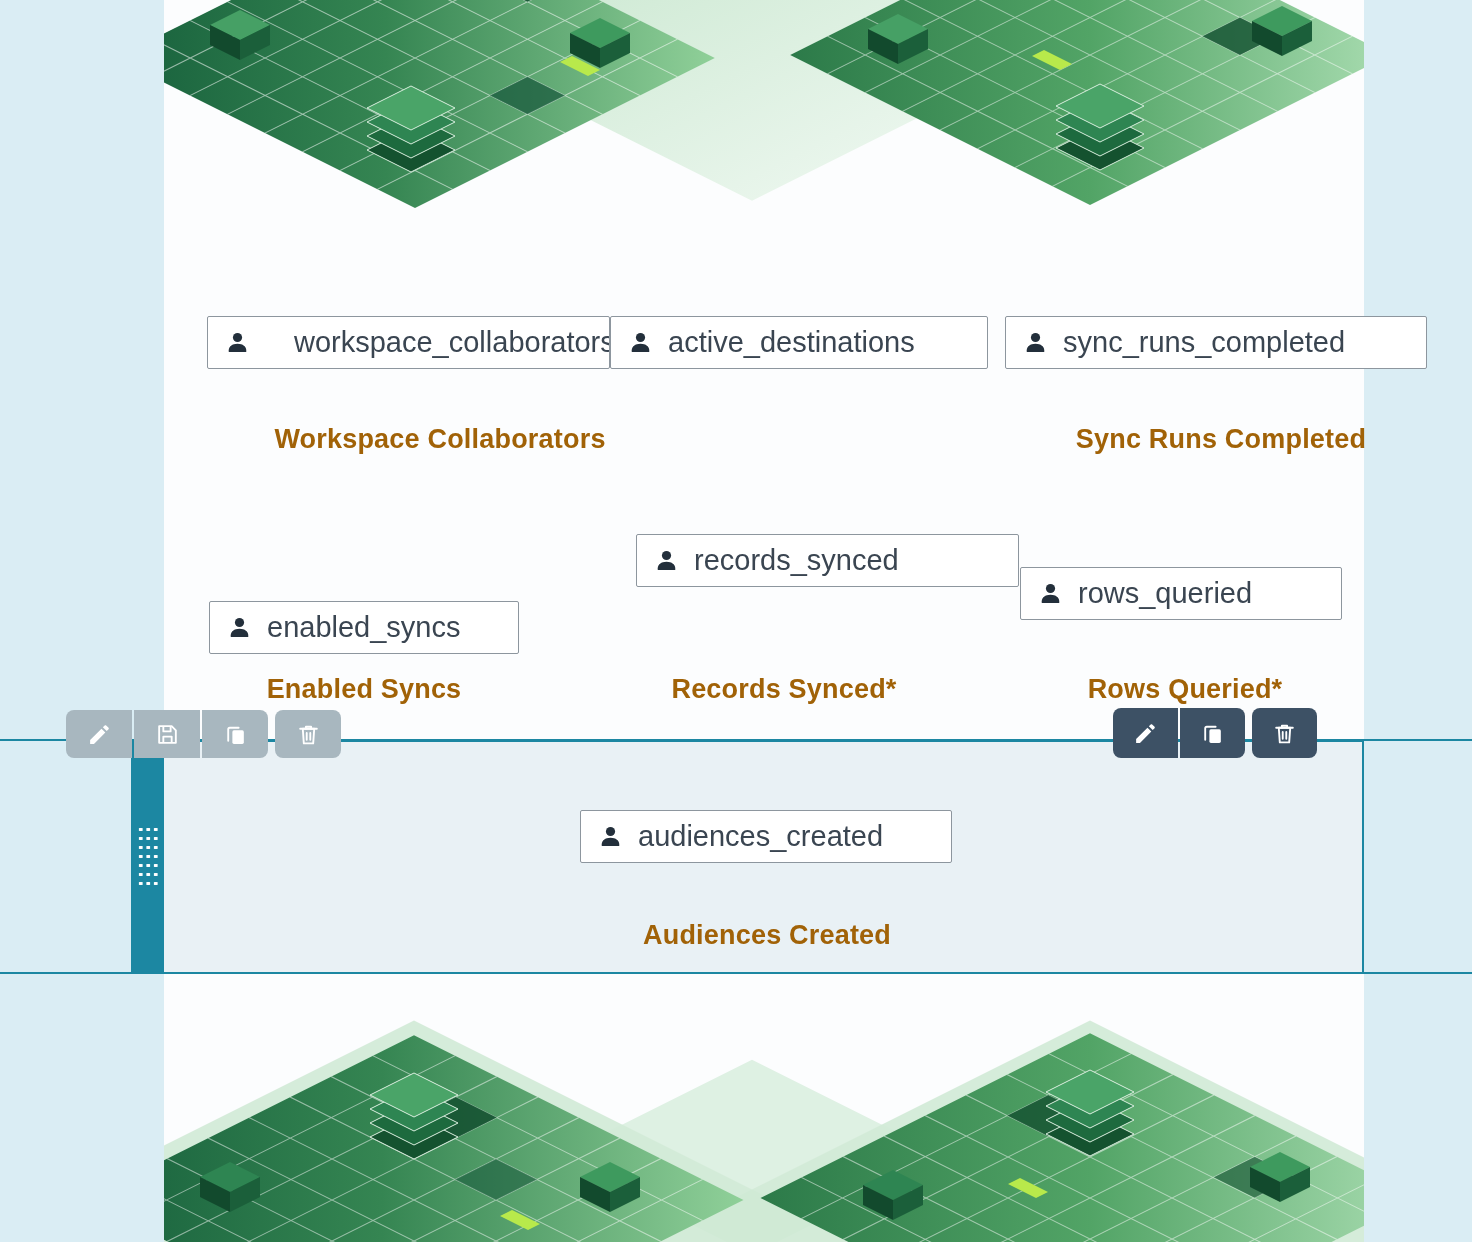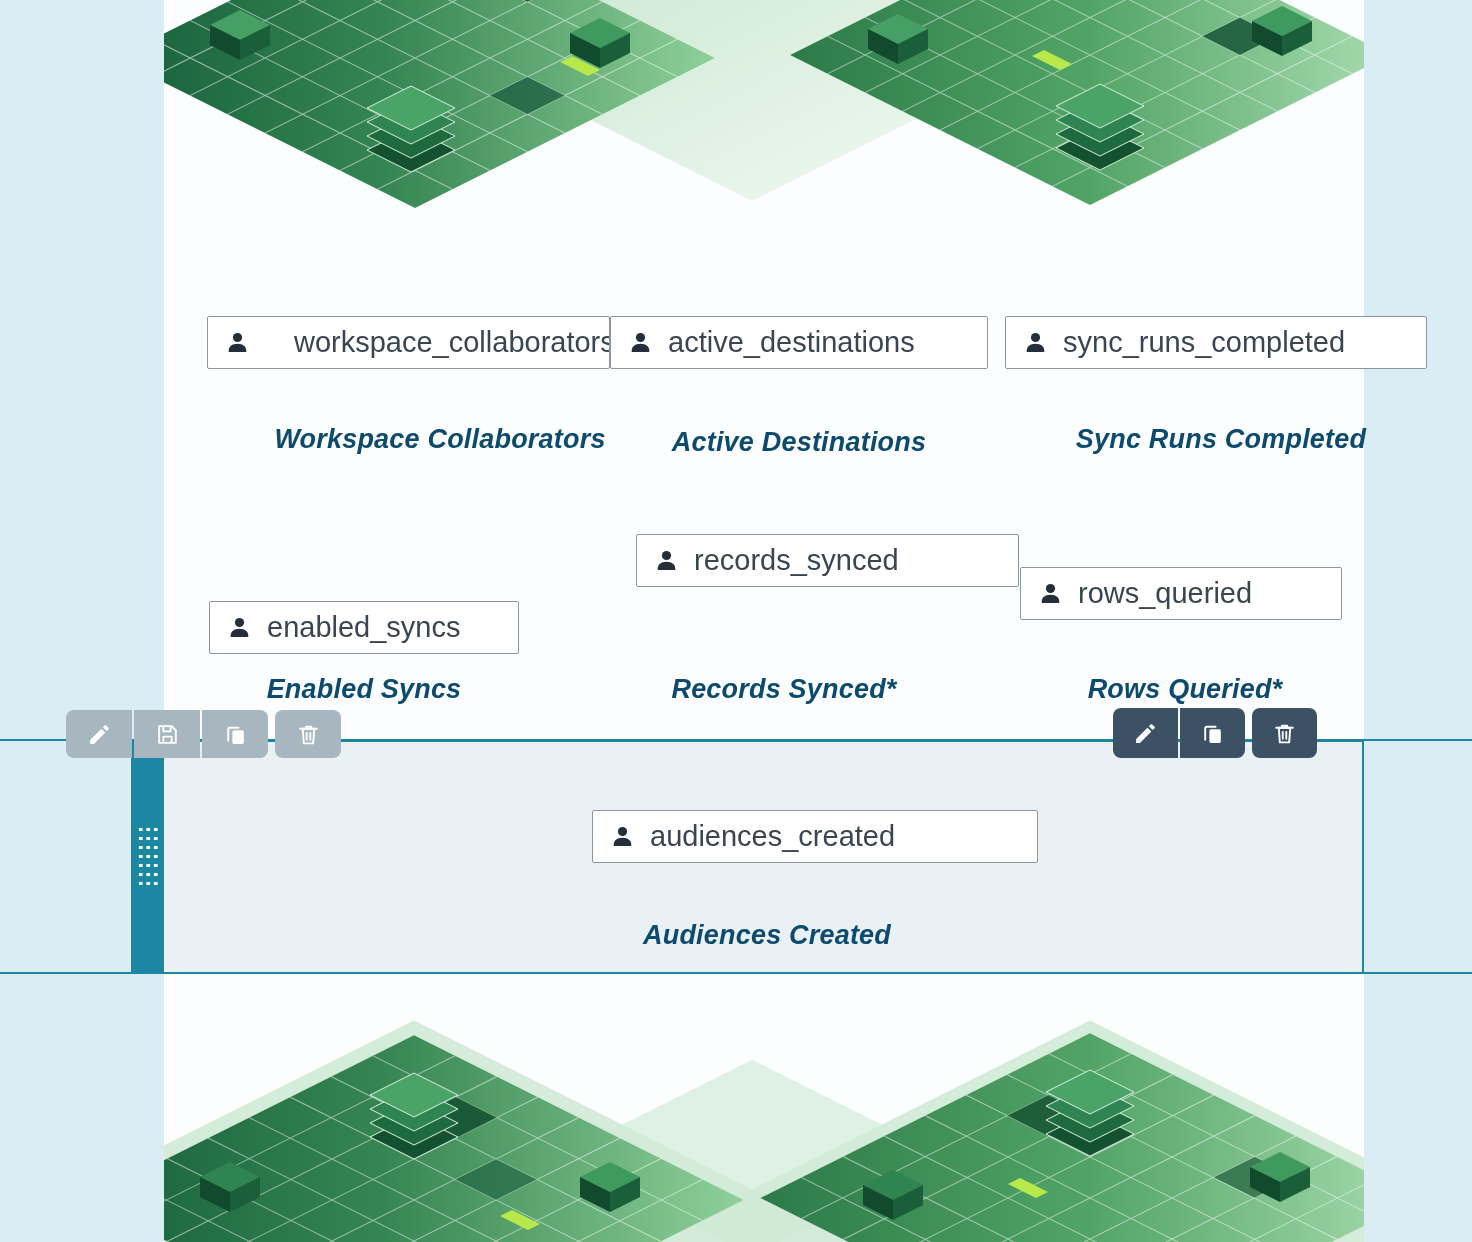--- a/index.html
+++ b/index.html
@@ -15,21 +15,21 @@
   .art-bottom { bottom:0; }
 
   
   .chip { position:absolute; height:53px; background:#ffffff; border:1.6px solid #8d969e;
           border-radius:2px; display:flex; align-items:center; gap:15px; padding:0 17px;
           font-size:29px; color:#3a4551; white-space:nowrap; overflow:hidden; }
   .chip svg.person { width:25px; height:25px; fill:#232f3b; flex:none; }
 
   
   .mlabel { position:absolute; transform:translateX(-50%); font-size:27px; font-weight:700;
-            color:#0c4a6e; letter-spacing:.2px; white-space:nowrap;font-style:italic; }
+            color:#a16207; letter-spacing:.2px; white-space:nowrap; }
 
   
   .guide { position:absolute; left:0; width:1472px; height:2px; background:#1c87a2; z-index:2; }
 
   
   .selection { position:absolute; left:131px; top:740px; width:1233px; height:234px;
                background:#e9f1f5; border:2px solid #1c87a2; z-index:3; }
   .drag-handle { position:absolute; left:-2px; top:-2px; width:33px; height:234px;
                  background:#1c87a2; display:flex; align-items:center; justify-content:center; }
   .dots { width:22px; height:64px;
@@ -143,21 +143,20 @@
     </div>
     <div class="chip" style="left:841px; top:316px; width:422px;">
       <svg class="person" viewBox="0 0 24 24">
         <circle cx="12" cy="7.2" r="4.4"></circle>
         <path d="M12 13.2c-5.2 0-8.4 2.7-8.4 6.3V21h16.8v-1.5c0-3.6-3.2-6.3-8.4-6.3z"></path>
       </svg>
       <span>sync_runs_completed</span>
     </div>
 
     <div class="mlabel" style="left:276px; top:424px;">Workspace Collaborators</div>
-    <div class="mlabel" style="left:635px; top:427px;">Active Destinations</div>
     <div class="mlabel" style="left:1057px; top:424px;">Sync Runs Completed</div>
 
     <div class="chip" style="left:45px; top:567px; width:310px;margin-top:34px;">
       <svg class="person" viewBox="0 0 24 24">
         <circle cx="12" cy="7.2" r="4.4"></circle>
         <path d="M12 13.2c-5.2 0-8.4 2.7-8.4 6.3V21h16.8v-1.5c0-3.6-3.2-6.3-8.4-6.3z"></path>
       </svg>
       <span>enabled_syncs</span>
     </div>
     <div class="chip" style="left:443px; top:534px; width:383px;margin-left:29px;">
@@ -243,21 +242,21 @@
   </div>
 
   <div class="guide" style="top:739px;"></div>
   <div class="guide" style="top:972px;"></div>
 
   <div class="selection">
     <div class="drag-handle">
       <div class="dots"></div>
     </div>
 
-    <div class="chip" style="left:447px; top:68px; width:446px;margin-left:12px;">
+    <div class="chip" style="left:447px; top:68px; width:372px;">
       <svg class="person" viewBox="0 0 24 24">
         <circle cx="12" cy="7.2" r="4.4"></circle>
         <path d="M12 13.2c-5.2 0-8.4 2.7-8.4 6.3V21h16.8v-1.5c0-3.6-3.2-6.3-8.4-6.3z"></path>
       </svg>
       <span>audiences_created</span>
     </div>
 
     <div class="mlabel" style="left:634px; top:178px;">Audiences Created</div>
   </div>
 

